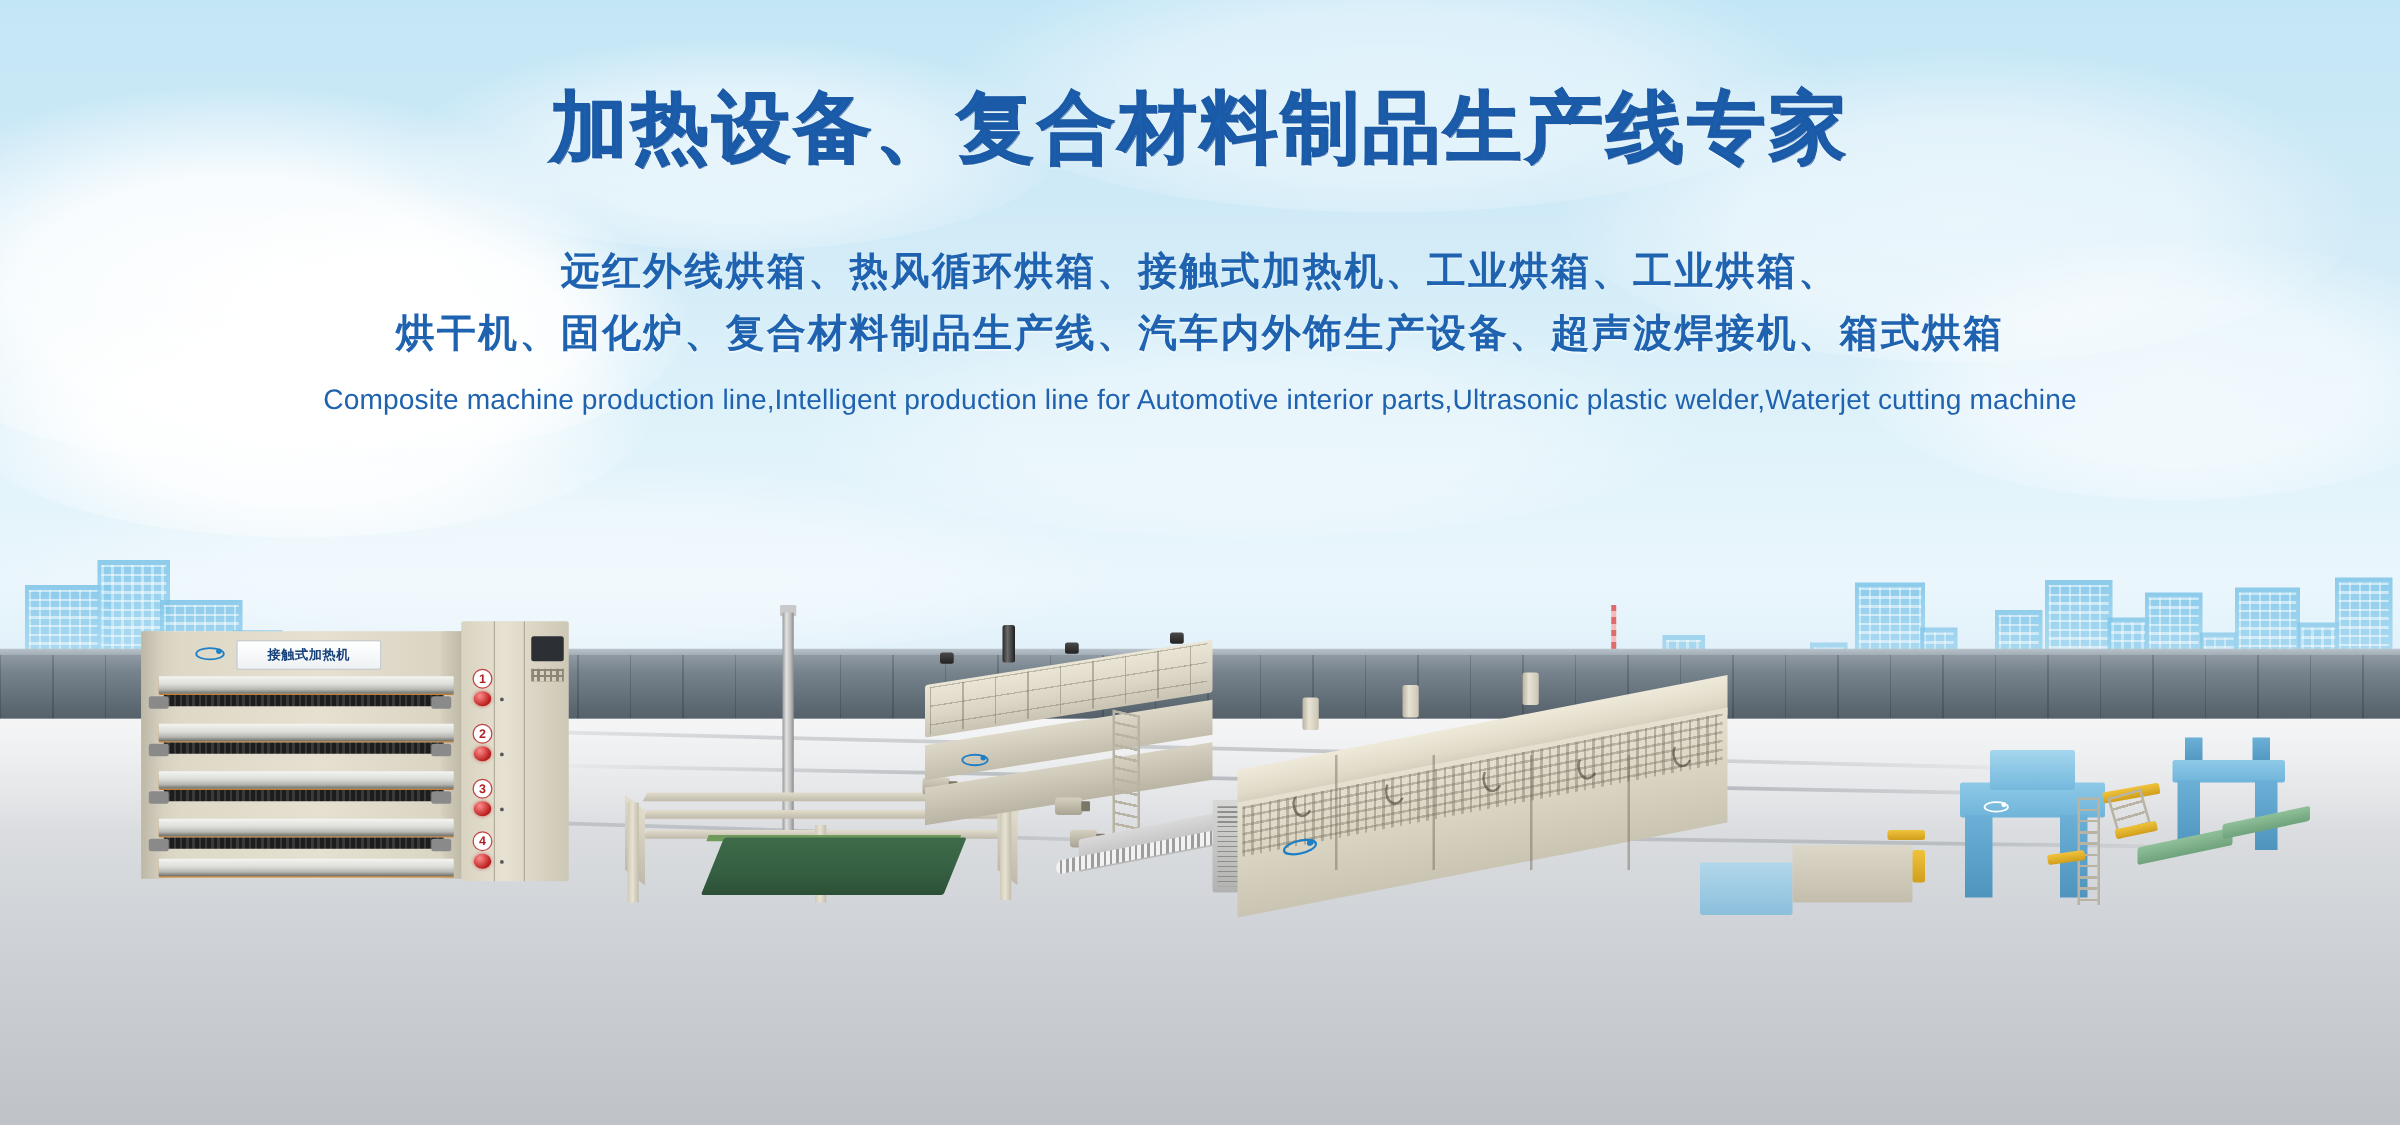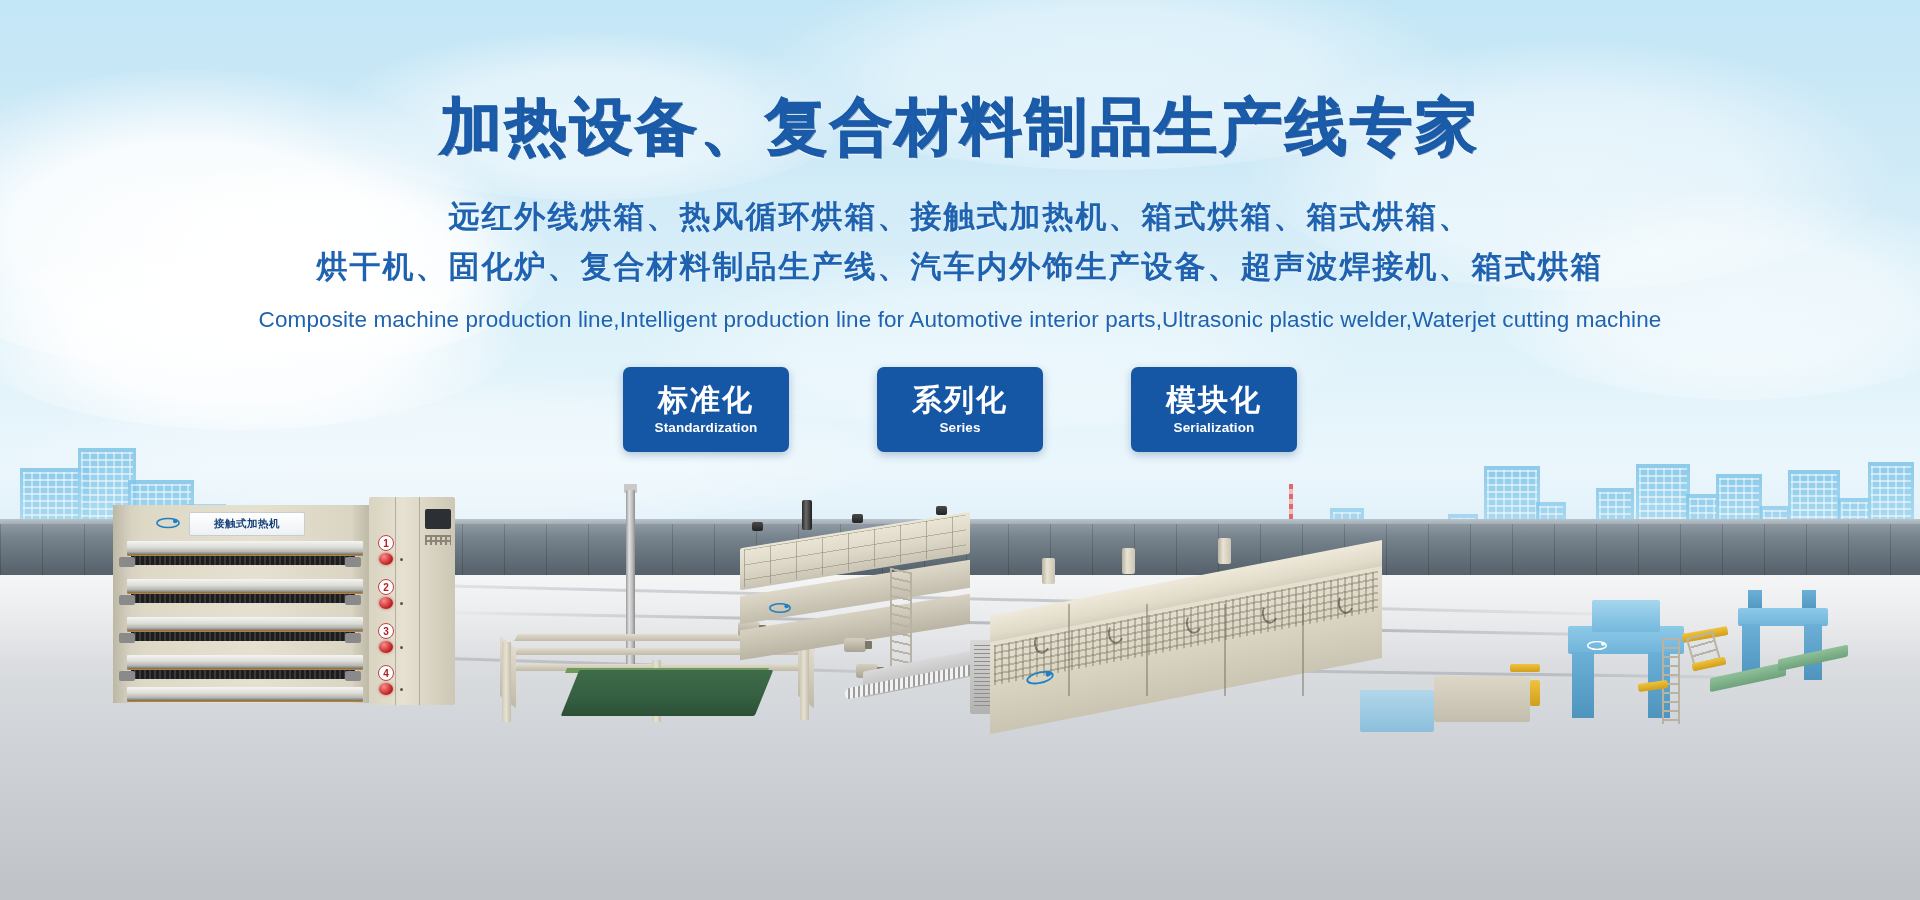--- a/index.html
+++ b/index.html
@@ -39,21 +39,21 @@
   .wall::after{content:"";position:absolute;inset:0;
     background:repeating-linear-gradient(90deg,rgba(0,0,0,.16) 0 1px,rgba(0,0,0,0) 1px 42px);}
   .wall-top{position:absolute;left:0;right:0;top:519px;height:7px;background:linear-gradient(180deg,#b9c3ca,#98a4ad);}
 
   .ground{position:absolute;left:0;right:0;top:575px;height:325px;
     background:linear-gradient(180deg,#e9eaec 0%,#dfe1e4 18%,#d2d5d9 45%,#c9ccd1 70%,#bfc3c8 100%);}
   .gstreak{position:absolute;height:3px;background:linear-gradient(90deg,rgba(90,98,106,0) 0%,rgba(90,98,106,.45) 25%,rgba(90,98,106,.5) 70%,rgba(90,98,106,0) 100%);border-radius:3px;}
   .gsheen{position:absolute;left:0;right:0;top:575px;height:90px;background:linear-gradient(180deg,rgba(255,255,255,.55),rgba(255,255,255,0));}
 
   
-  .headline{position:absolute;left:0;right:0;top:70px;text-align:center;z-index:30;margin-top:24px;}
+  .headline{position:absolute;left:0;right:0;top:70px;text-align:center;z-index:30;}
   .h-cn{
     font-size:62px;font-weight:bold;letter-spacing:3px;color:#1b5fae;
     line-height:1.06;
     text-shadow:0 2px 0 rgba(255,255,255,.55), 1px 1px 0 #184f94;
     -webkit-text-stroke:1px #1a5aa6;
   }
   .h-en{
     margin-top:6px;font-size:33px;font-weight:bold;letter-spacing:.4px;color:#1c5fae;
     text-shadow:0 1px 0 rgba(255,255,255,.5);
   }
@@ -228,41 +228,27 @@
     <div class="gstreak" style="left:120px;top:86px;width:900px;transform:rotate(1.8deg);opacity:.5;"></div>
     <div class="gstreak" style="left:980px;top:96px;width:820px;transform:rotate(.8deg);opacity:.5;"></div>
   </div>
   <div class="gsheen"></div>
 
   <div class="headline">
     <div class="h-cn">加热设备、复合材料制品生产线专家</div>
   </div>
 
   <div class="subblock">
-    <div class="s-cn">远红外线烘箱、热风循环烘箱、接触式加热机、箱式烘箱、箱式烘箱、</div>
+    <div class="s-cn">远红外线烘箱、热风循环烘箱、接触式加热机、工业烘箱、工业烘箱、</div>
     <div class="s-cn">烘干机、固化炉、复合材料制品生产线、汽车内外饰生产设备、超声波焊接机、箱式烘箱</div>
     <div class="s-en-wrap">
       <div class="s-en">Composite machine production line,Intelligent production line for Automotive interior parts,Ultrasonic plastic welder,Waterjet cutting machine</div>
     </div>
   </div>
 
-  <div class="badges">
-    <div class="badge">
-      <div class="b-cn">标准化</div>
-      <div class="b-en">Standardization</div>
-    </div>
-    <div class="badge b2">
-      <div class="b-cn">系列化</div>
-      <div class="b-en">Series</div>
-    </div>
-    <div class="badge">
-      <div class="b-cn">模块化</div>
-      <div class="b-en">Serialization</div>
-    </div>
-  </div>
 
   <div class="machine mlo">
     <div class="mlo-body">
       <div class="mlo-col"></div>
       <div class="mlo-colr"></div>
 
       <span class="mlo-logo">
         <svg class="logo-svg" viewBox="0 0 40 20" width="26" height="14">
           <ellipse cx="20" cy="10" rx="17" ry="7" fill="none" stroke="#1f7fc4" stroke-width="2.2"></ellipse>
           <circle cx="31" cy="7" r="3.4" fill="#1f7fc4"></circle>

